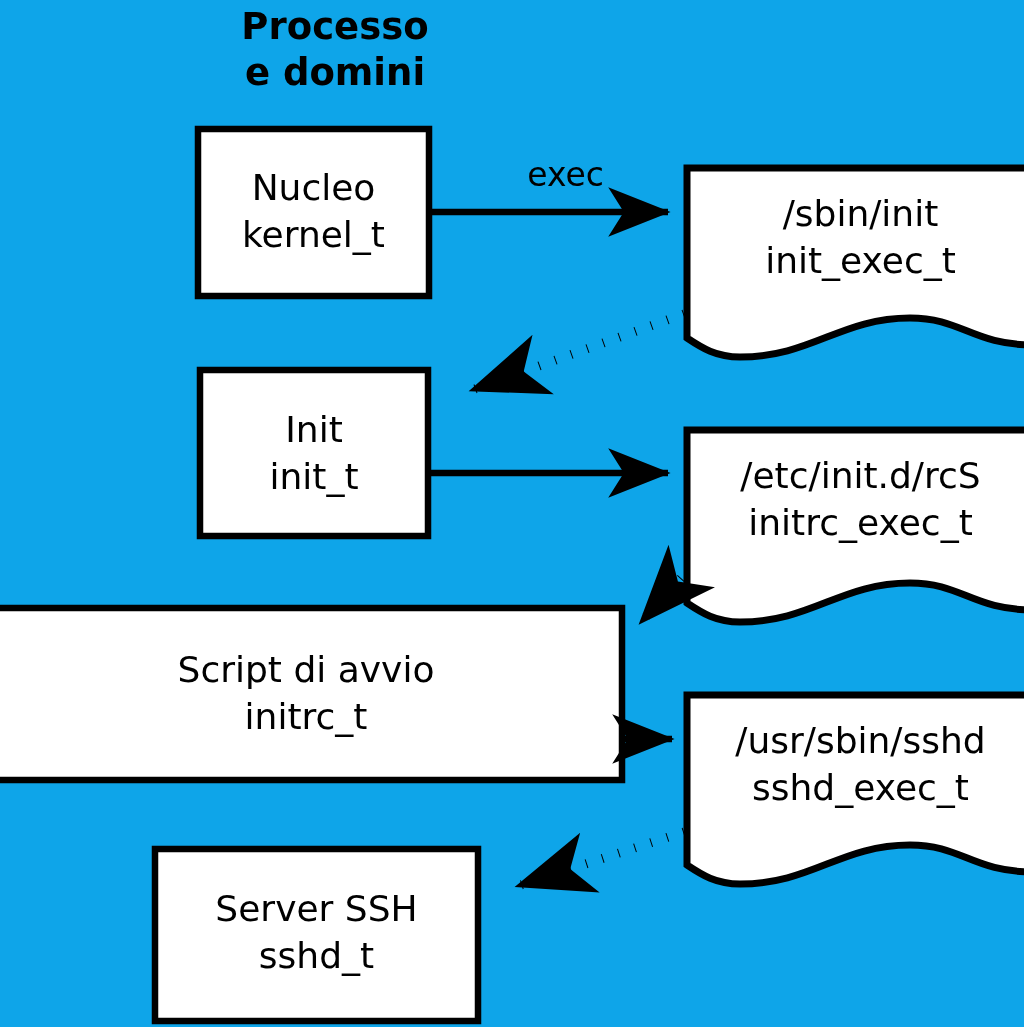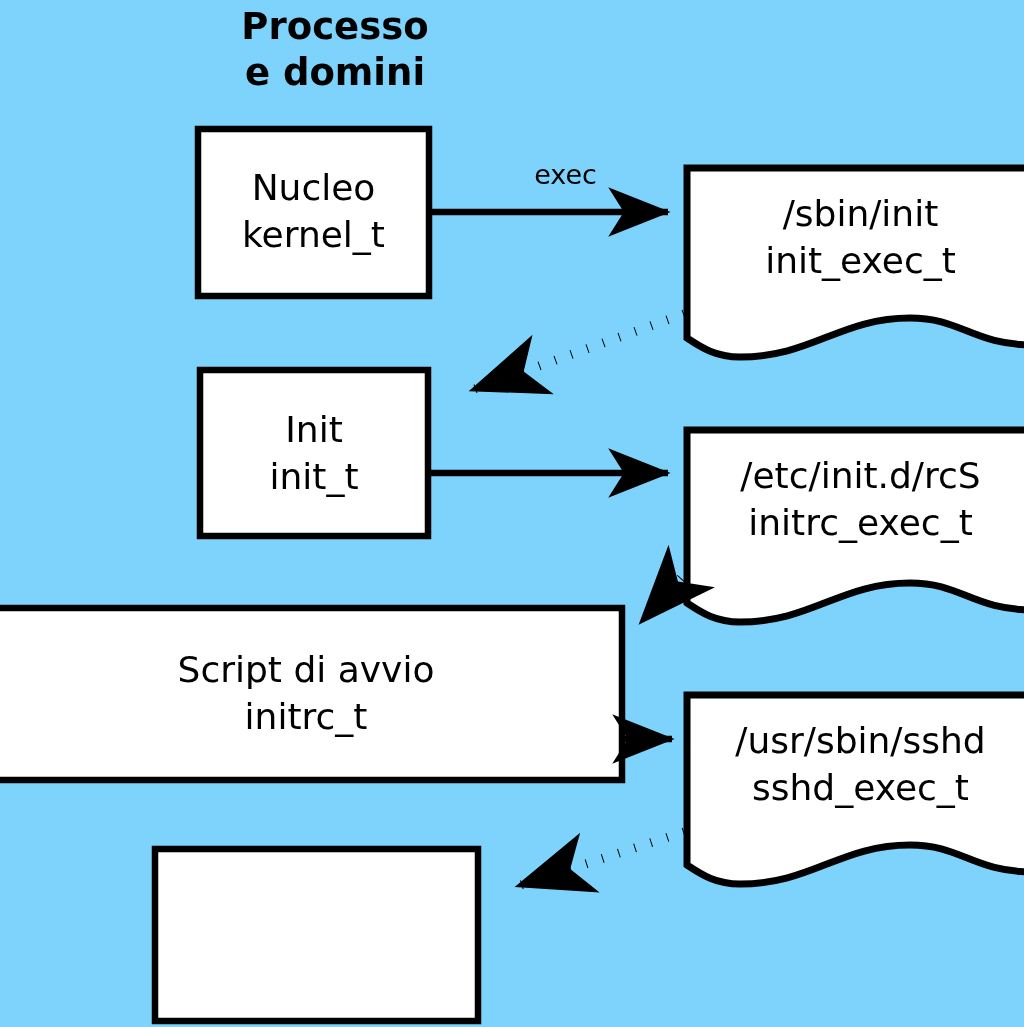--- a/index.html
+++ b/index.html
@@ -8,21 +8,21 @@
     background: #ffffff;
   }
   body {
     font-family: "DejaVu Sans", sans-serif;
     color: #000000;
   }
   #canvas {
     position: relative;
     width: 1024px;
     height: 1027px;
-    background: #7dd3fc;
+    background: #0ea5e9;
     overflow: hidden;
   }
   #diagram-svg {
     position: absolute;
     left: 0;
     top: 0;
     width: 1024px;
     height: 1027px;
   }
   .col-header {
@@ -44,21 +44,21 @@
     font-weight: normal;
     font-size: 36px;
     line-height: 47px;
     text-align: center;
     color: #000000;
     white-space: pre-line;
   }
   .edge-label {
     position: absolute;
     font-family: "DejaVu Sans", sans-serif;
-    font-size: 27px;
+    font-size: 33px;
     line-height: 36px;
     text-align: center;
     color: #000000;
   }
   .hit {
     position: absolute;
     background: transparent;
   }
 </style>
 </head>
@@ -119,20 +119,22 @@
 
   <div class="node-label" style="left:198px; top:164px; width:231px;">Nucleo
 kernel_t</div>
 
   <div class="node-label" style="left:200px; top:406px; width:228px;">Init
 init_t</div>
 
   <div class="node-label" style="left:-10px; top:646px; width:632px;">Script di avvio
 initrc_t</div>
 
+  <div class="node-label" style="left:155px; top:885px; width:323px;">Server SSH
+sshd_t</div>
 
   <div class="node-label" style="left:687px; top:190px; width:347px;">/sbin/init
 init_exec_t</div>
 
   <div class="node-label" style="left:687px; top:452px; width:347px;">/etc/init.d/rcS
 initrc_exec_t</div>
 
   <div class="node-label" style="left:687px; top:717px; width:347px;">/usr/sbin/sshd
 sshd_exec_t</div>
 

